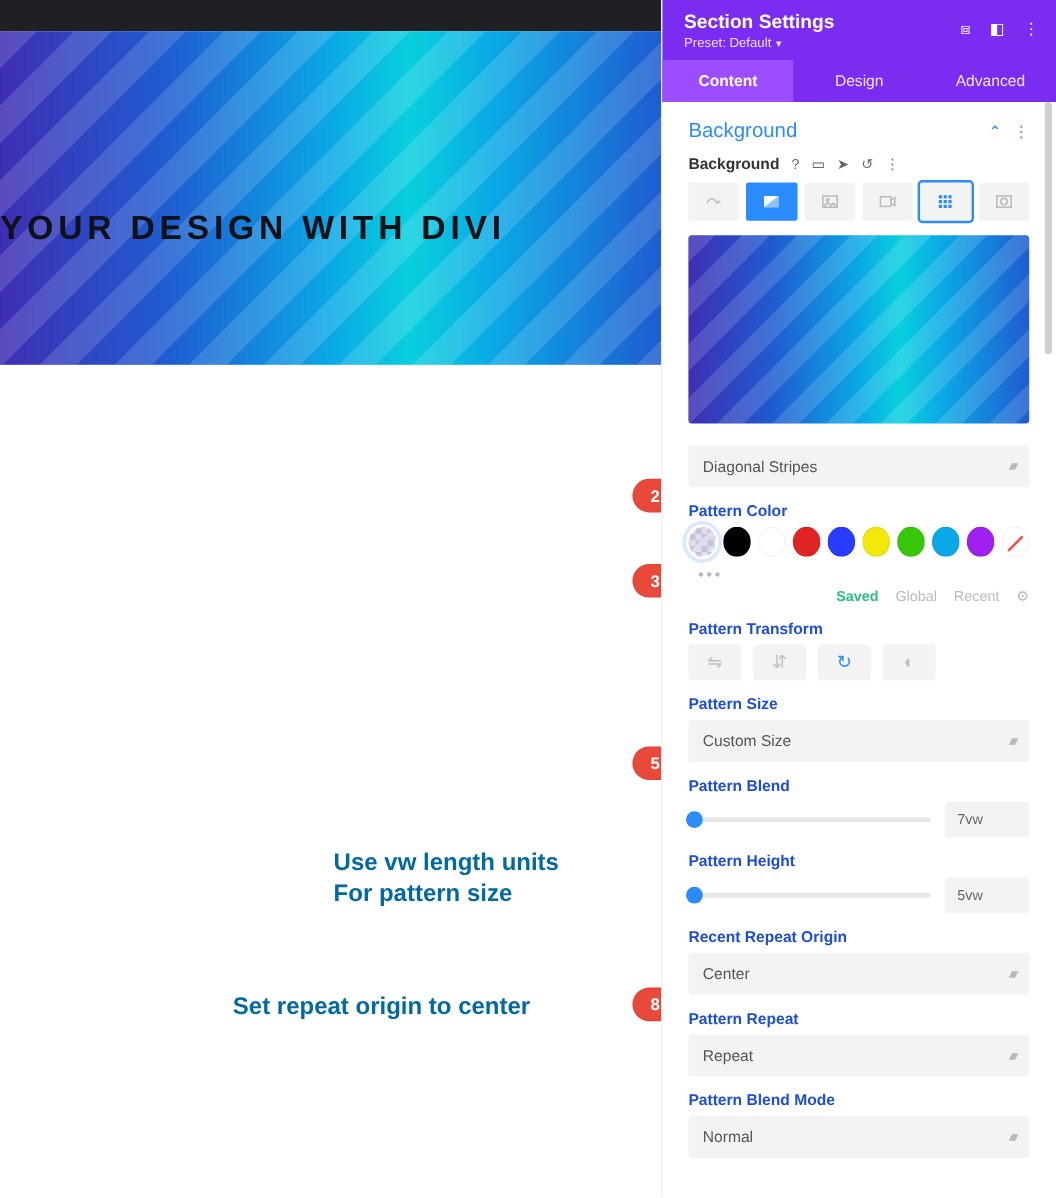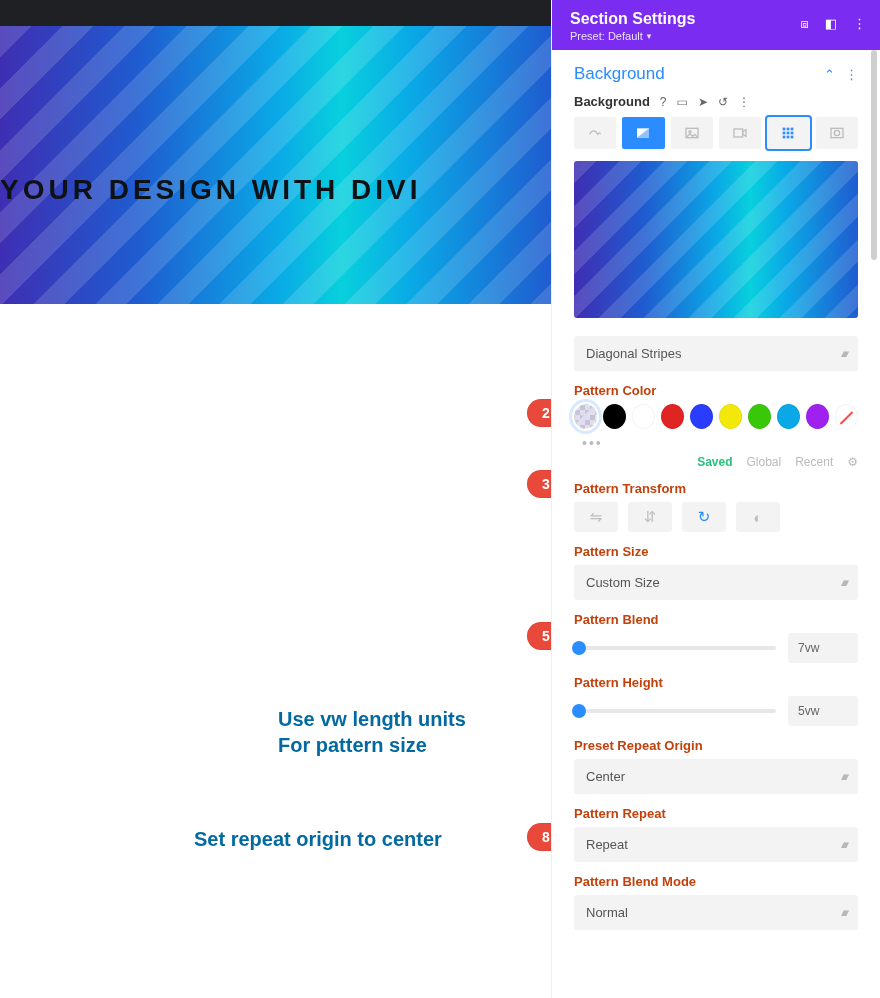--- a/index.html
+++ b/index.html
@@ -62,21 +62,21 @@
 
   .preview {
     width:100%; height:157px; border-radius:3px; overflow:hidden; position:relative;
     background: linear-gradient(90deg,#3f2eb3 0%, #1f5cd0 25%, #0aa8e6 50%, #08d0dd 62%, #0aa8e6 75%, #1f5cd0 100%);
     margin-bottom:18px;
   }
   .preview::after{ content:""; position:absolute; inset:0;
     background: repeating-linear-gradient(135deg, rgba(255,255,255,0.14) 0 16px, rgba(0,0,0,0) 16px 32px);
   }
 
-  .field-label{ font-size:13px; font-weight:700; color:#c2410c; margin:12px 0 6px; }
+  .field-label{ font-size:13px; font-weight:700; color:#1d4ed8; margin:12px 0 6px; }
   .select {
     width:100%; background:#f3f3f3; border:none; padding:10px 12px; font-size:13px; color:#555;
     border-radius:3px; position:relative; cursor:pointer; display:flex; justify-content:space-between; align-items:center;
   }
   .select .upd{ color:#b7b7b7; font-size:11px; letter-spacing:-3px;}
 
   
   .swatches{ display:flex; gap:6px; align-items:center; margin-top:4px;}
   .sw{ width:25px; height:25px; border-radius:50%; cursor:pointer; border:1px solid rgba(0,0,0,.05);}
   .sw.checker{
@@ -141,20 +141,25 @@
       <div class="panel-title">Section Settings</div>
       <div class="preset">
         <span>Preset: Default</span>
         <span class="chev">▾</span>
       </div>
       <div class="head-icons">
         <span>⧈</span>
         <span>◧</span>
         <span>⋮</span>
       </div>
+    </div>
+    <div class="tabs">
+      <div class="tab active">Content</div>
+      <div class="tab">Design</div>
+      <div class="tab">Advanced</div>
     </div>
 
     <div class="panel-body">
       <div class="scroll-ind"></div>
 
       <div class="section-head">
         <div class="section-title">Background</div>
         <div class="section-right">
           <span>⌃</span>
           <span>⋮</span>
@@ -272,21 +277,21 @@
       </div>
 
       <div class="field-label">Pattern Height</div>
       <div class="slider-row">
         <div class="track">
             <div class="thumb"></div>
           </div>
         <div class="val-box">5vw</div>
       </div>
 
-      <div class="field-label">Preset Repeat Origin</div>
+      <div class="field-label">Recent Repeat Origin</div>
       <div class="select">
         <span>Center</span>
         <span class="upd">▴▾</span>
       </div>
 
       <div class="field-label">Pattern Repeat</div>
       <div class="select">
         <span>Repeat</span>
         <span class="upd">▴▾</span>
       </div>

